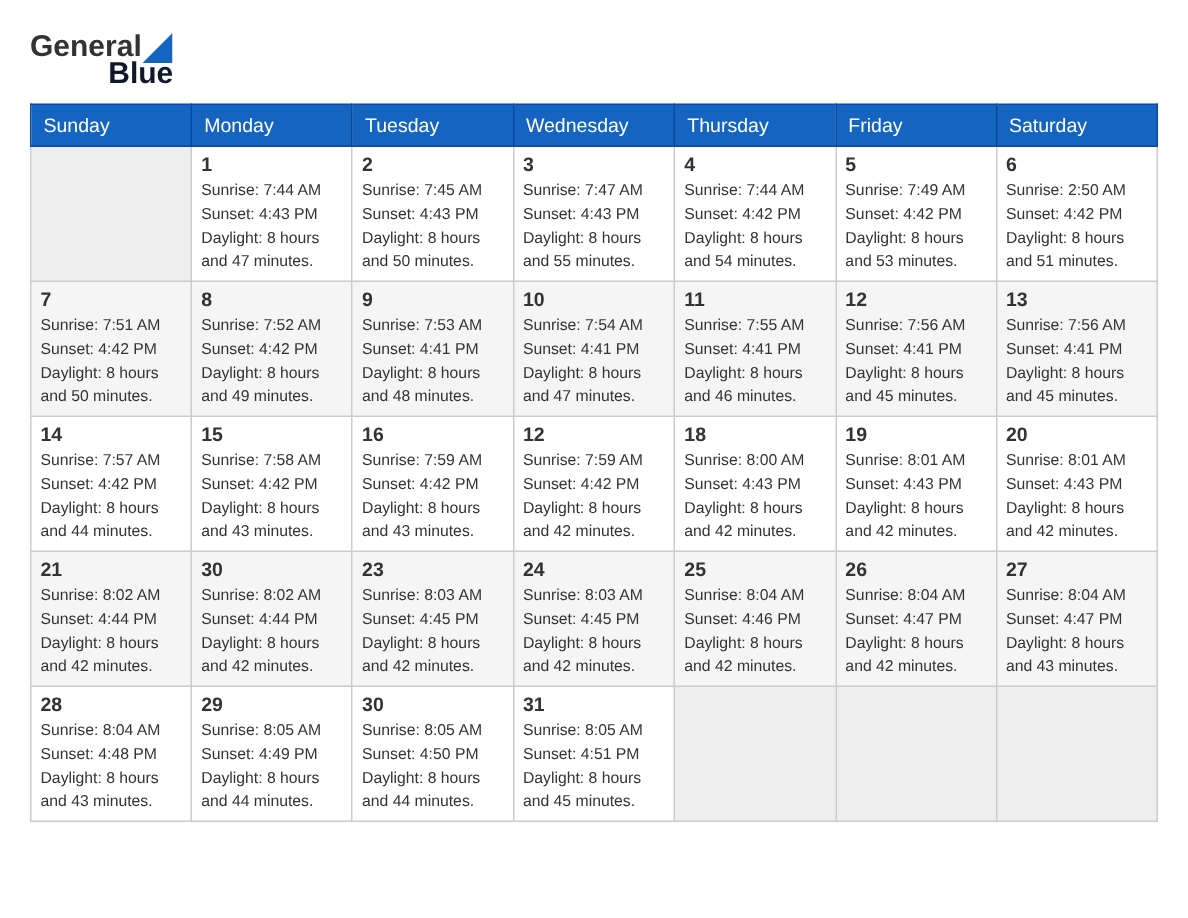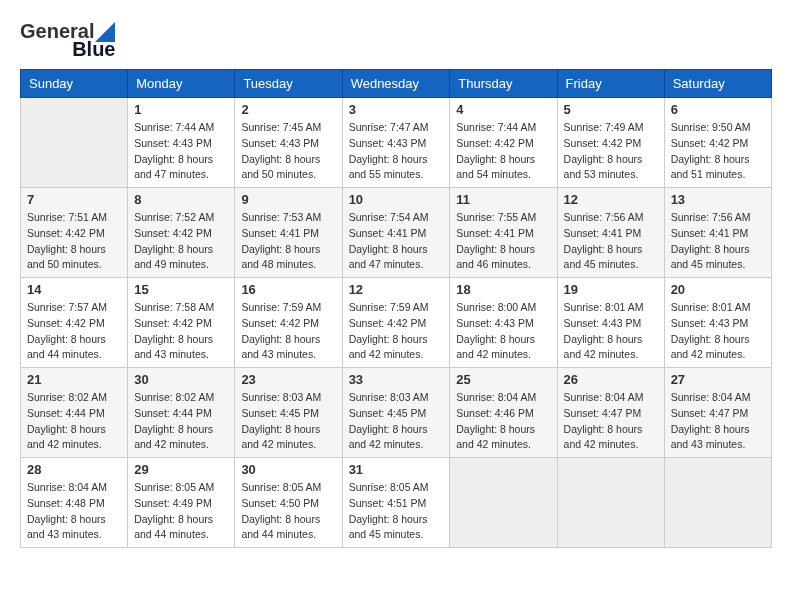--- a/index.html
+++ b/index.html
@@ -157,21 +157,21 @@
           <div class="day-info">
             <div>Sunrise: 7:49 AM</div>
             <div>Sunset: 4:42 PM</div>
             <div>Daylight: 8 hours</div>
             <div>and 53 minutes.</div>
           </div>
         </td>
         <td>
           <div class="day-number">6</div>
           <div class="day-info">
-            <div>Sunrise: 9:50 AM</div>
+            <div>Sunrise: 2:50 AM</div>
             <div>Sunset: 4:42 PM</div>
             <div>Daylight: 8 hours</div>
             <div>and 51 minutes.</div>
           </div>
         </td>
       </tr>
       <tr>
         <td>
           <div class="day-number">7</div>
           <div class="day-info">
@@ -323,21 +323,21 @@
         <td>
           <div class="day-number">23</div>
           <div class="day-info">
             <div>Sunrise: 8:03 AM</div>
             <div>Sunset: 4:45 PM</div>
             <div>Daylight: 8 hours</div>
             <div>and 42 minutes.</div>
           </div>
         </td>
         <td>
-          <div class="day-number">33</div>
+          <div class="day-number">24</div>
           <div class="day-info">
             <div>Sunrise: 8:03 AM</div>
             <div>Sunset: 4:45 PM</div>
             <div>Daylight: 8 hours</div>
             <div>and 42 minutes.</div>
           </div>
         </td>
         <td>
           <div class="day-number">25</div>
           <div class="day-info">

